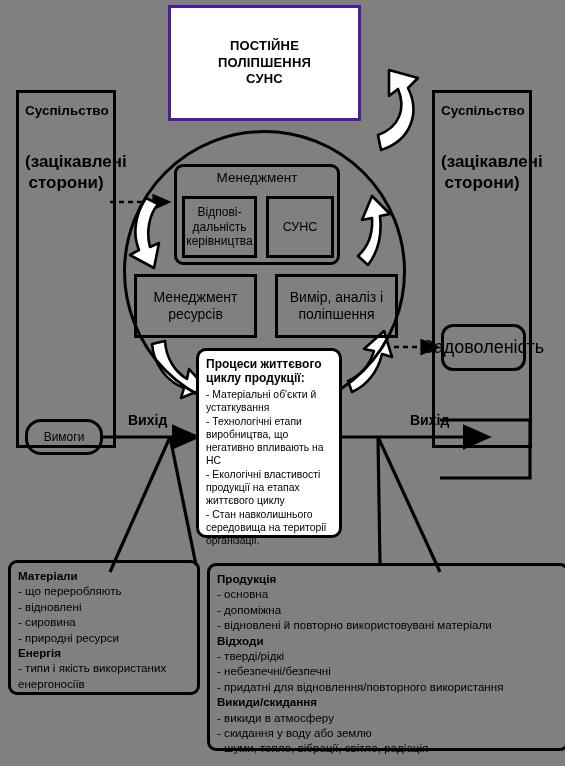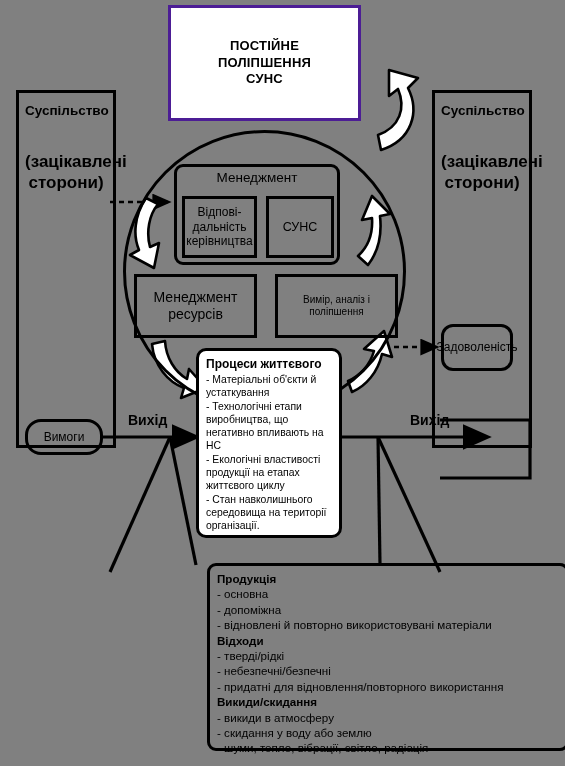--- a/index.html
+++ b/index.html
@@ -57,34 +57,34 @@
   }
   .rbox{
     border:3px solid #000;border-radius:0;
     display:flex;align-items:center;justify-content:center;
     text-align:center;font-size:12.5px;line-height:1.2;
     background:transparent;
   }
   #resp-box{left:182px;top:196px;width:75px;height:62px;font-size:12px;}
   #ems-box{left:266px;top:196px;width:68px;height:62px;}
   #res-mgmt-box{left:134px;top:274px;width:123px;height:64px;font-size:14px;}
-  #measure-box{left:275px;top:274px;width:123px;height:64px;font-size:10px;}
+  #measure-box{left:275px;top:274px;width:123px;height:64px;font-size:14px;}
 
   
   #req-box{
     left:25px;top:419px;width:78px;height:36px;
     border:3px solid #000;border-radius:16px;
     display:flex;align-items:center;justify-content:center;
     font-size:12px;background:transparent;
   }
   #sat-box{
-    left:441px;top:324px;width:72px;height:47px;
+    left:441px;top:324px;width:85px;height:47px;
     border:3px solid #000;border-radius:12px;
     display:flex;align-items:center;justify-content:center;
-    text-align:center;font-size:12px;line-height:1.2;background:transparent;
+    text-align:center;font-size:18px;line-height:1.2;background:transparent;
   }
 
   
   #proc-box{
     left:196px;top:348px;width:146px;height:190px;
     background:#ffffff;border:3px solid #000;border-radius:10px;
     padding:6px 7px;font-size:10.4px;line-height:1.25;
   }
   #proc-box .phead{font-weight:bold;font-size:12px;line-height:1.2;}
   #proc-box ul{list-style:none;margin:2px 0 0 0;padding:0;}
@@ -199,28 +199,42 @@
   </div>
   <div class="node" id="sat-box">
     <span>Задоволеність</span>
   </div>
 
   <div class="node flowlabel" id="in-label">Вихід</div>
   <div class="node flowlabel" id="out-label">Вихід</div>
 
   <div class="node" id="proc-box">
     <div class="phead">Процеси життєвого</div>
+    <div class="phead">циклу продукції:</div>
     <ul>
       <li>- Матеріальні об'єкти й устаткування</li>
       <li>- Технологічні етапи виробництва, що негативно впливають на НС</li>
       <li>- Екологічні властивості продукції на етапах життєвого циклу</li>
       <li>- Стан навколишнього середовища на території організації.</li>
     </ul>
   </div>
 
+  <div class="node" id="materials-box">
+    <div class="bhead">Матеріали</div>
+    <ul class="plain">
+      <li>- що переробляють</li>
+      <li>- відновлені</li>
+      <li>- сировина</li>
+      <li>- природні ресурси</li>
+    </ul>
+    <div class="bhead">Енергія</div>
+    <ul class="plain">
+      <li>- типи і якість використаних енергоносіїв</li>
+    </ul>
+  </div>
 
   <div class="node" id="products-box">
     <div class="bhead">Продукція</div>
     <ul class="plain">
       <li>- основна</li>
       <li>- допоміжна</li>
       <li>- відновлені й повторно використовувані матеріали</li>
     </ul>
     <div class="bhead">Відходи</div>
     <ul class="plain">

